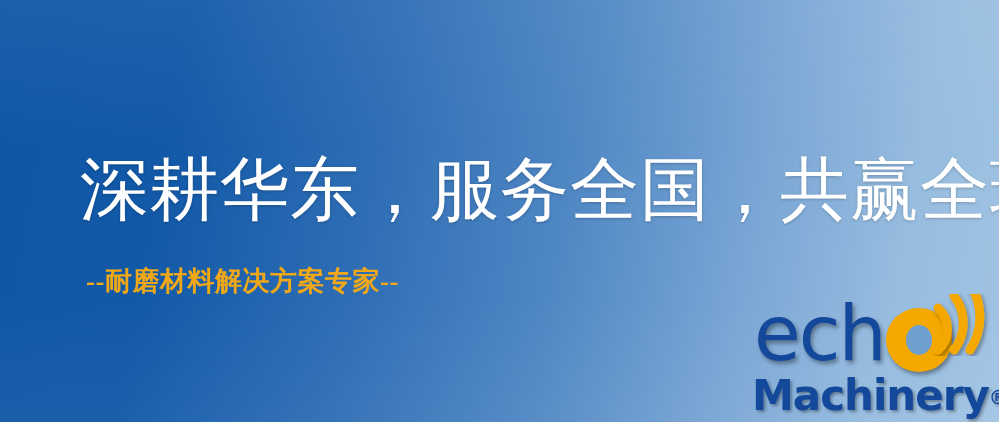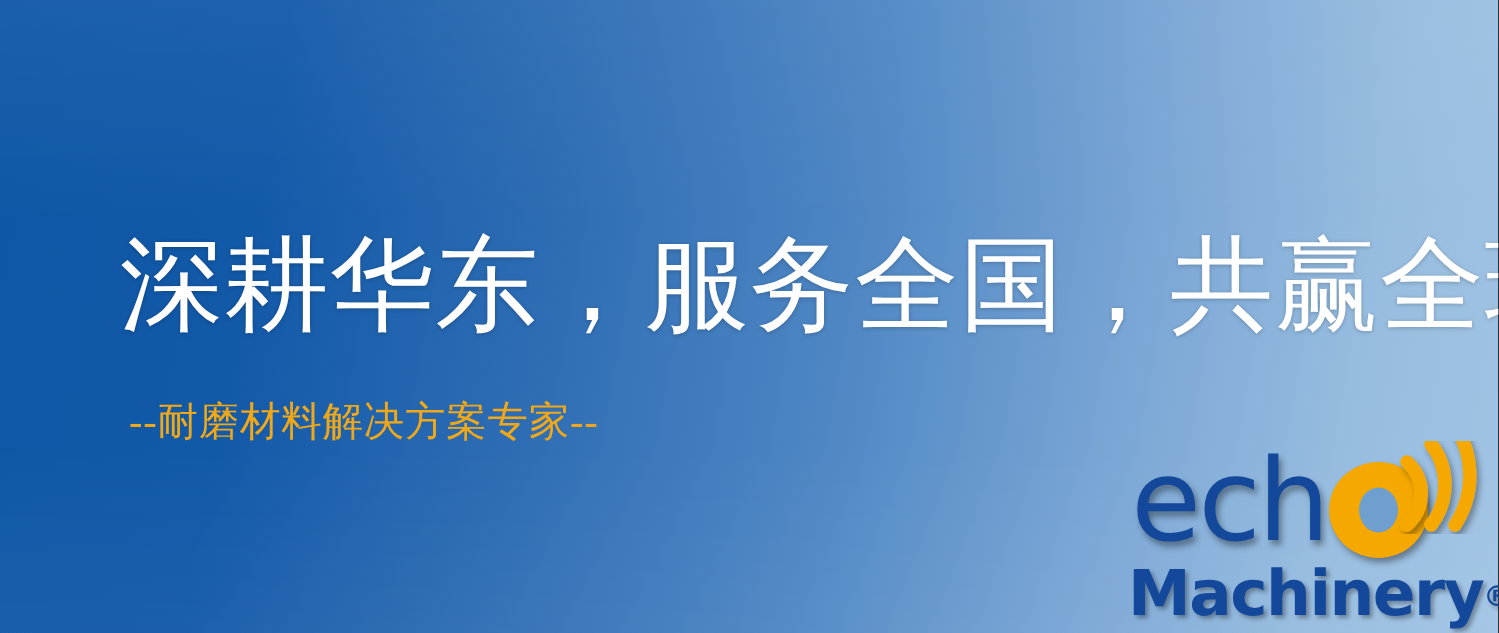--- a/index.html
+++ b/index.html
@@ -51,20 +51,21 @@
   #subtitle {
     position: absolute;
     left: 86px;
     top: 264px;
     color: #f0a818;
     font-family: "Liberation Serif", "DejaVu Serif", serif;
     font-size: 27px;
     line-height: 34px;
     letter-spacing: 0.5px;
     white-space: nowrap;
+    font-weight: bold;
   }
 
   
   #logo {
     position: absolute;
     left: 752px;
     top: 296px;
     width: 247px;
     height: 126px;
   }

